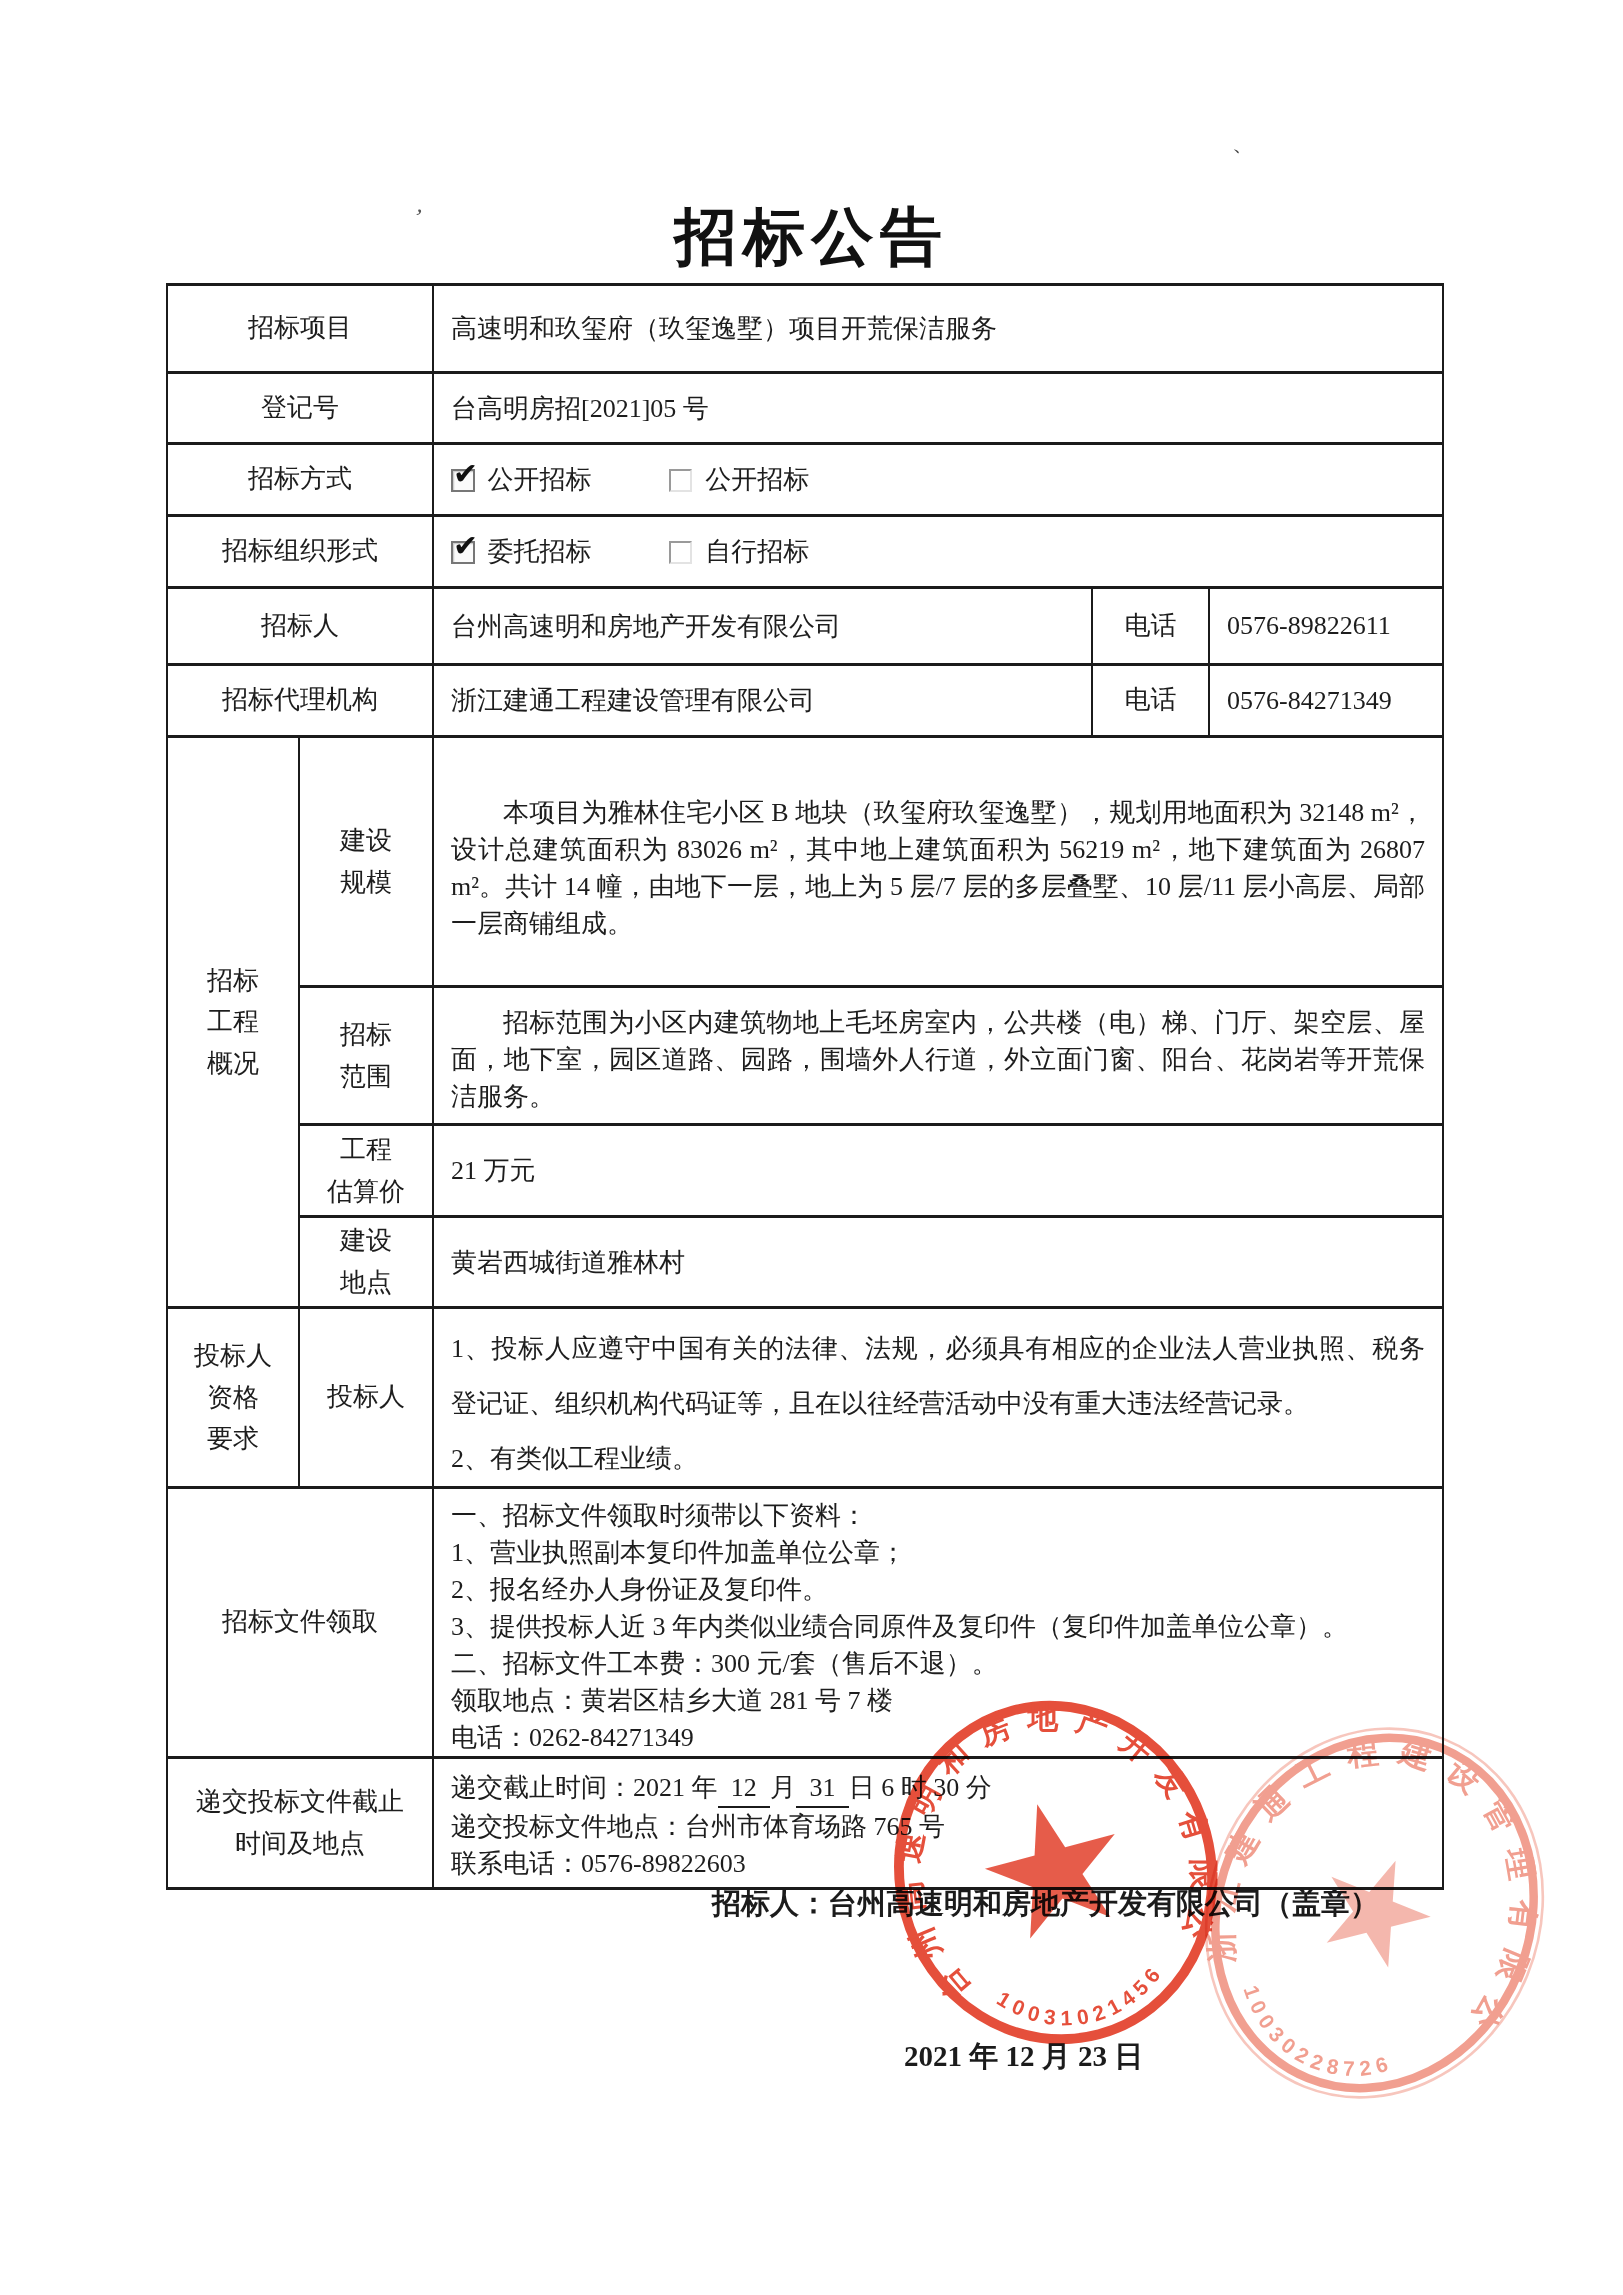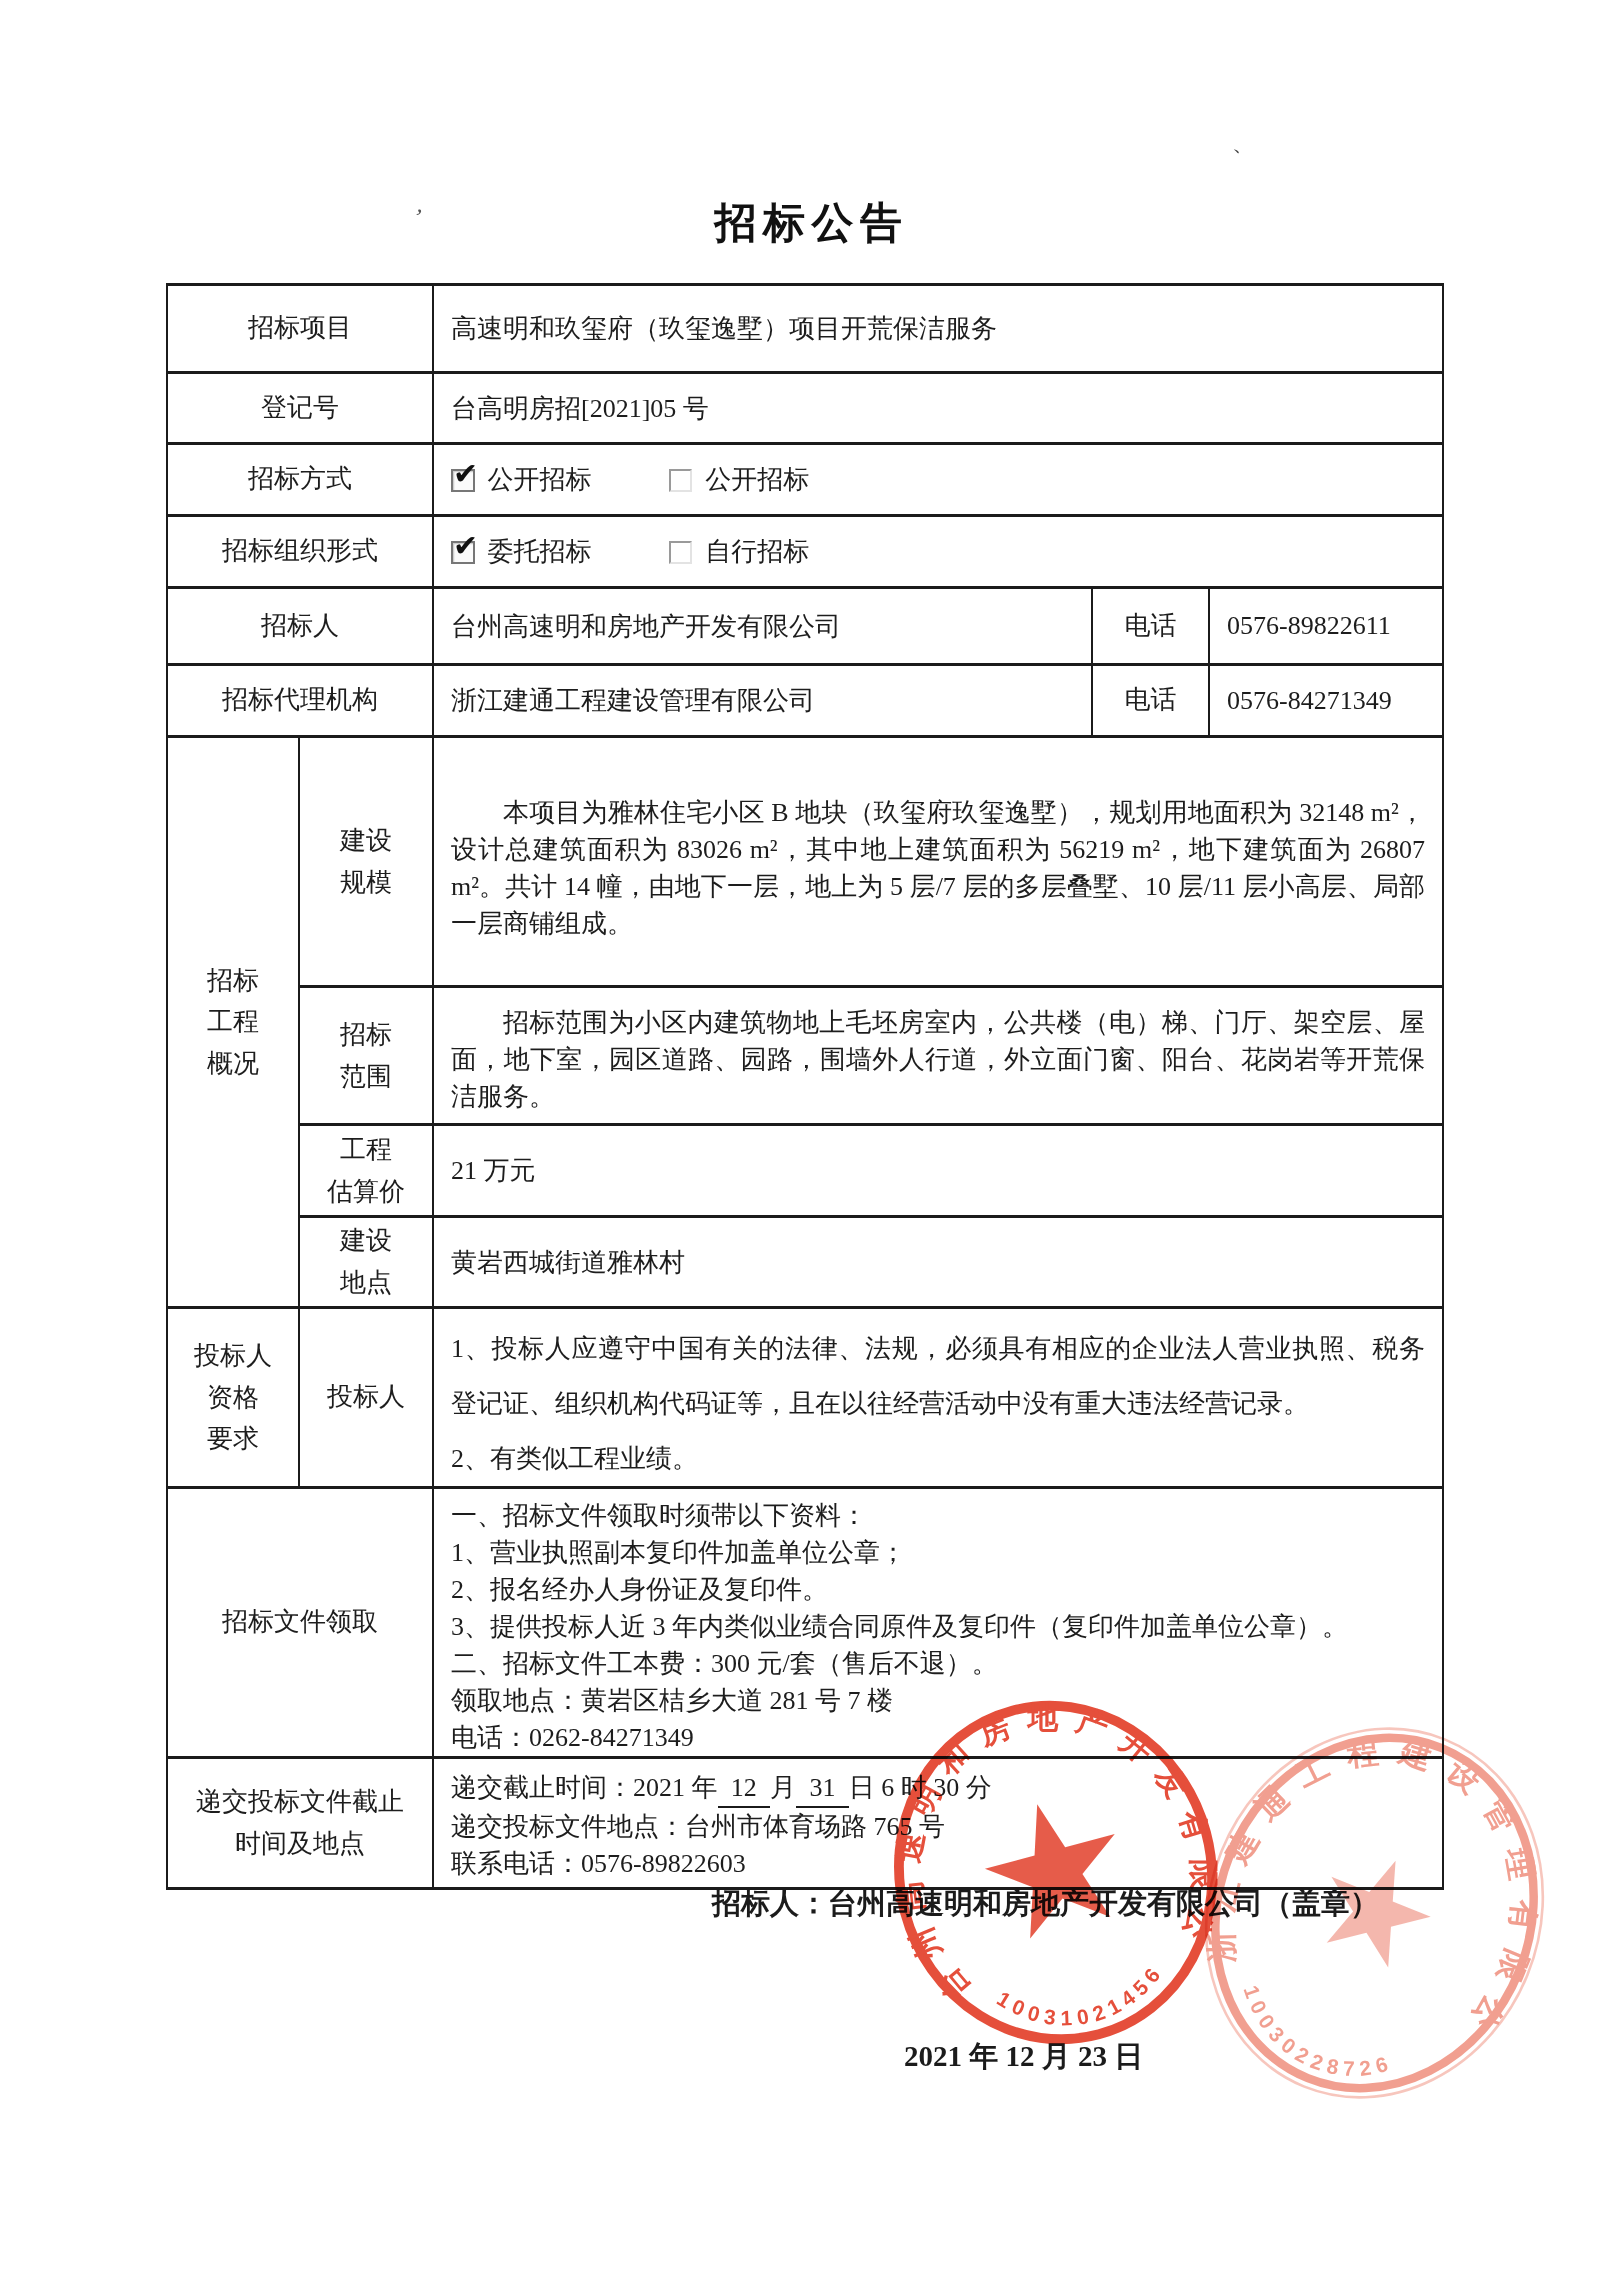--- a/index.html
+++ b/index.html
@@ -8,21 +8,21 @@
     width:1623px;height:2295px;
     background:#ffffff;
     font-family:"Liberation Serif","DejaVu Serif",serif;
     color:#1d1d1d;
     overflow:hidden;
   }
   .title{
     position:absolute;left:0;top:195px;width:100%;
     text-align:center;
     font-family:"Liberation Sans","DejaVu Sans",sans-serif;
-    font-size:42px;font-weight:900;letter-spacing:6.5px;color:#111;
+    font-size:62px;font-weight:900;letter-spacing:6.5px;color:#111;
   }
   table.doc{
     position:absolute;left:166px;top:283px;
     width:1276px;
     border-collapse:collapse;
     table-layout:fixed;
   }
   table.doc td{
     border:2.6px solid #1b1b1b;
     border-top-width:3.9px;border-bottom-width:3.9px;

